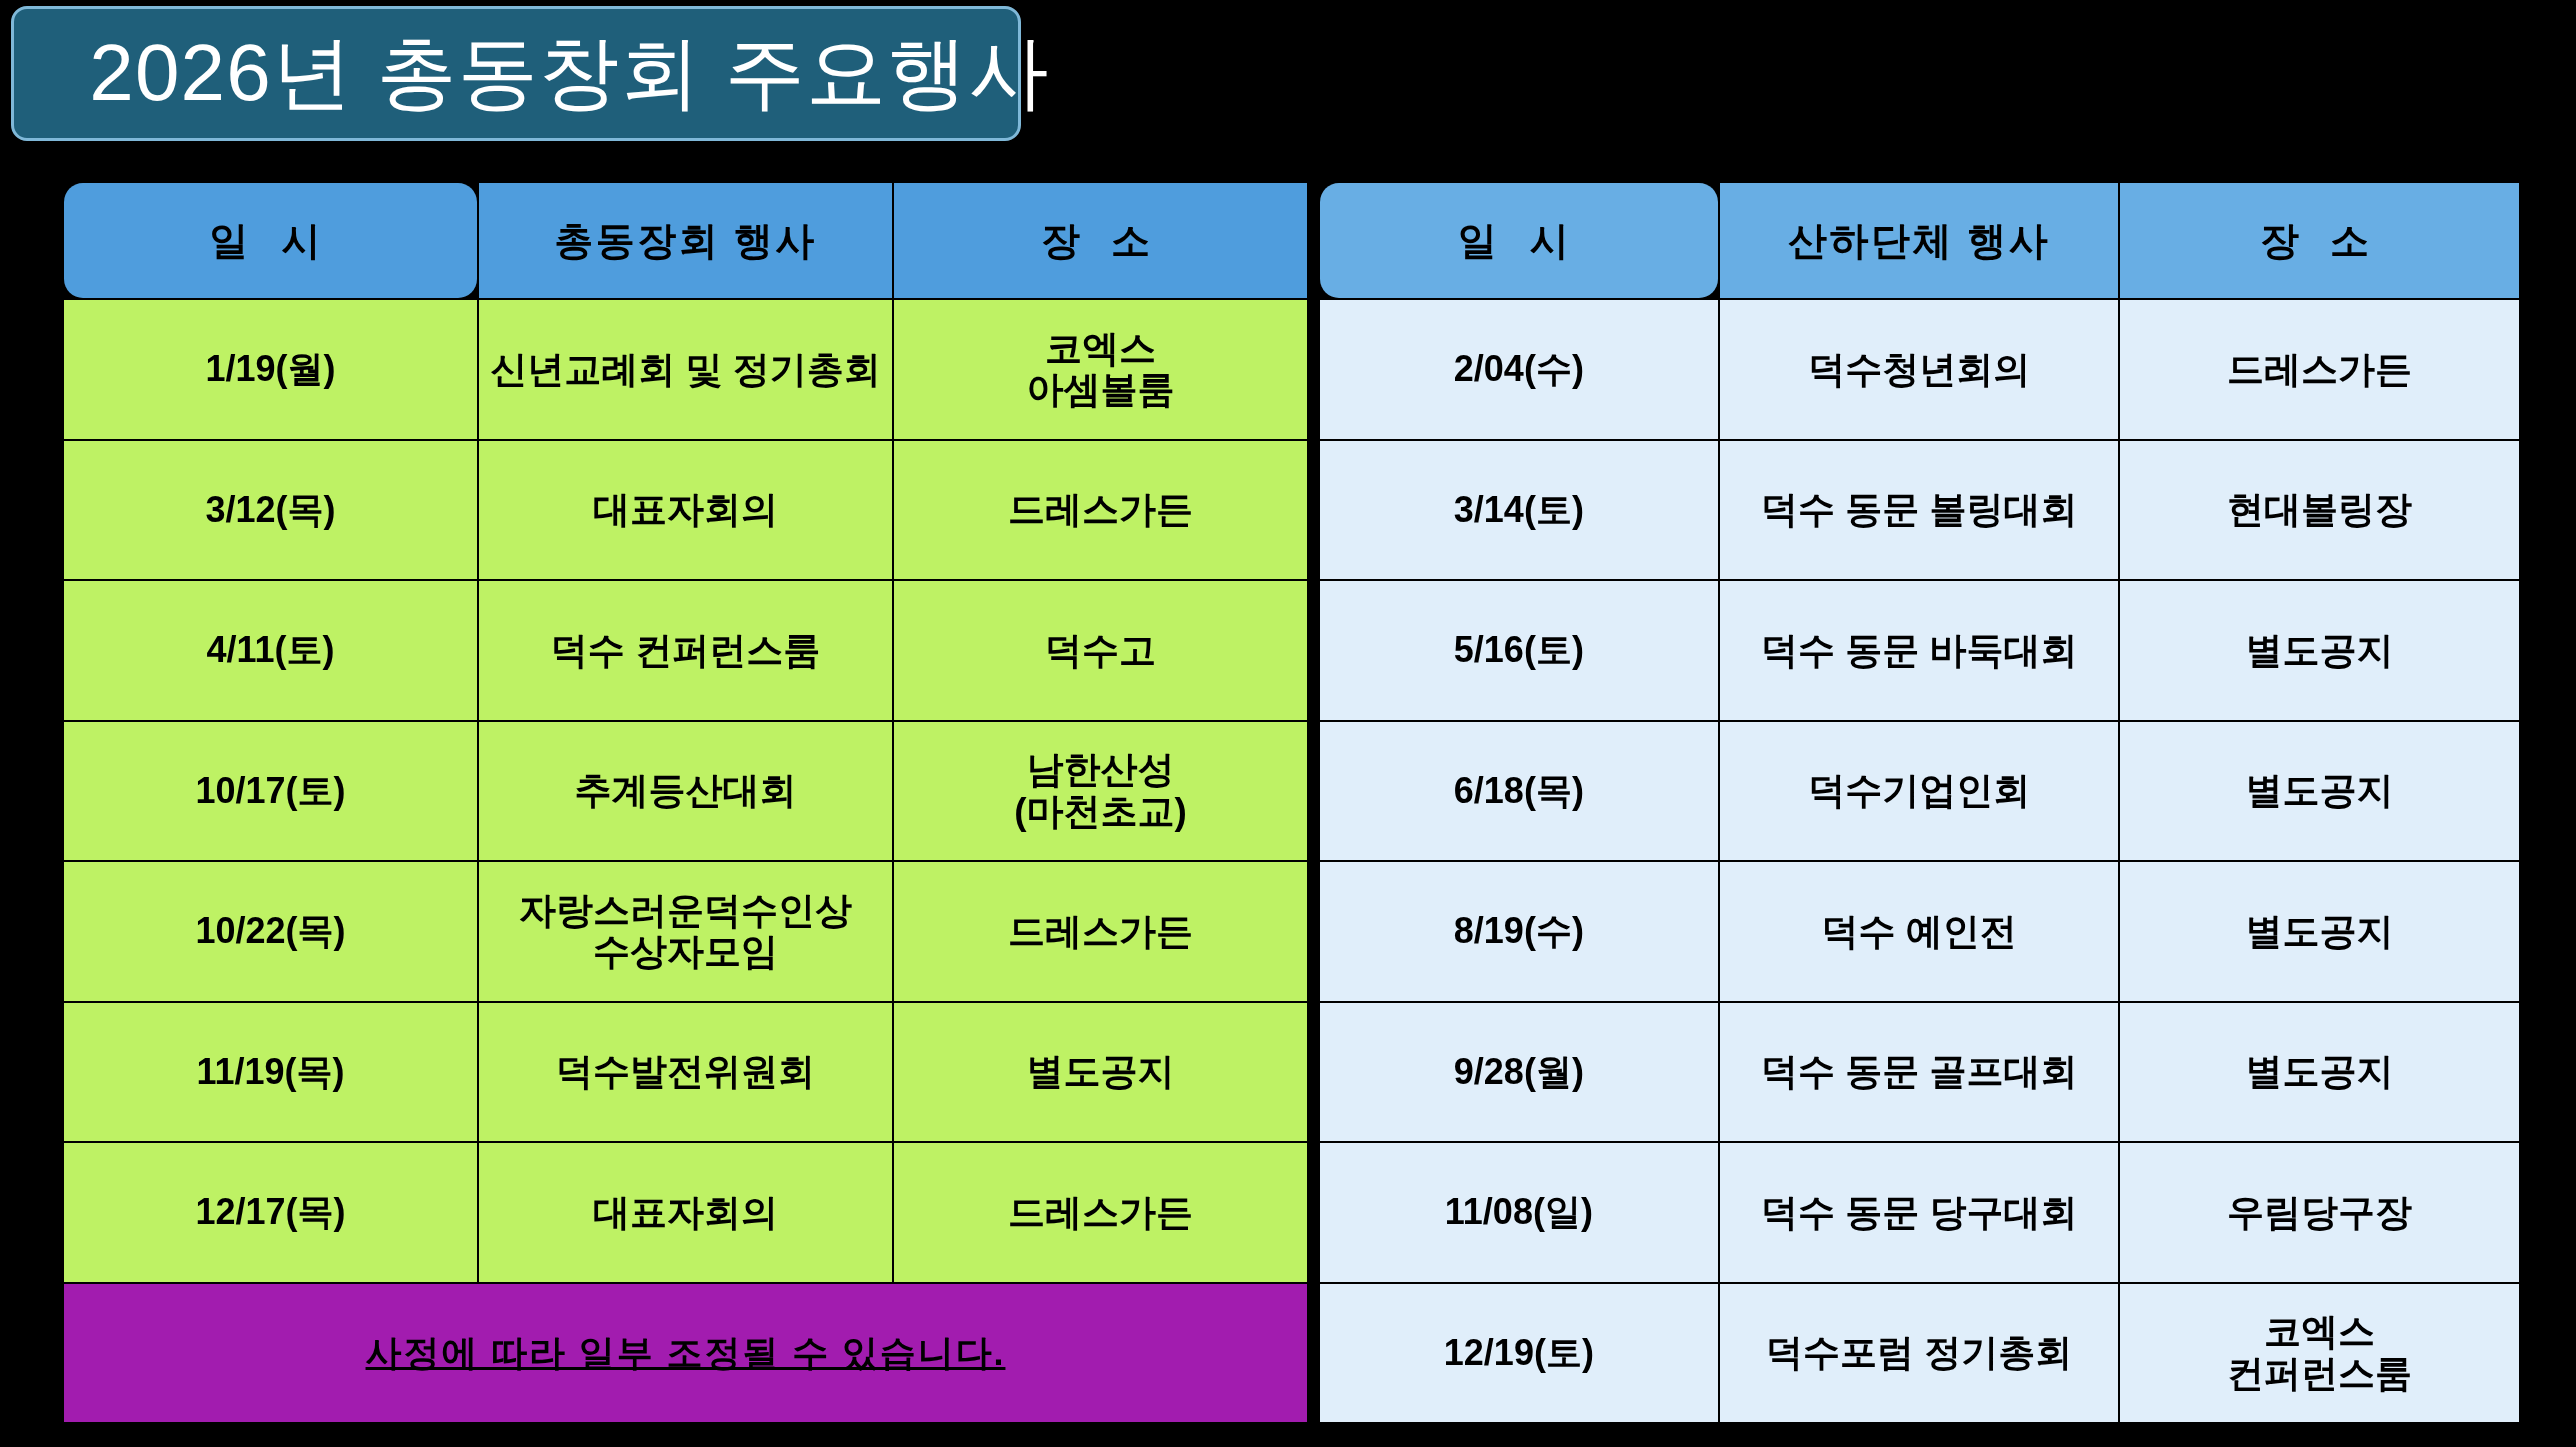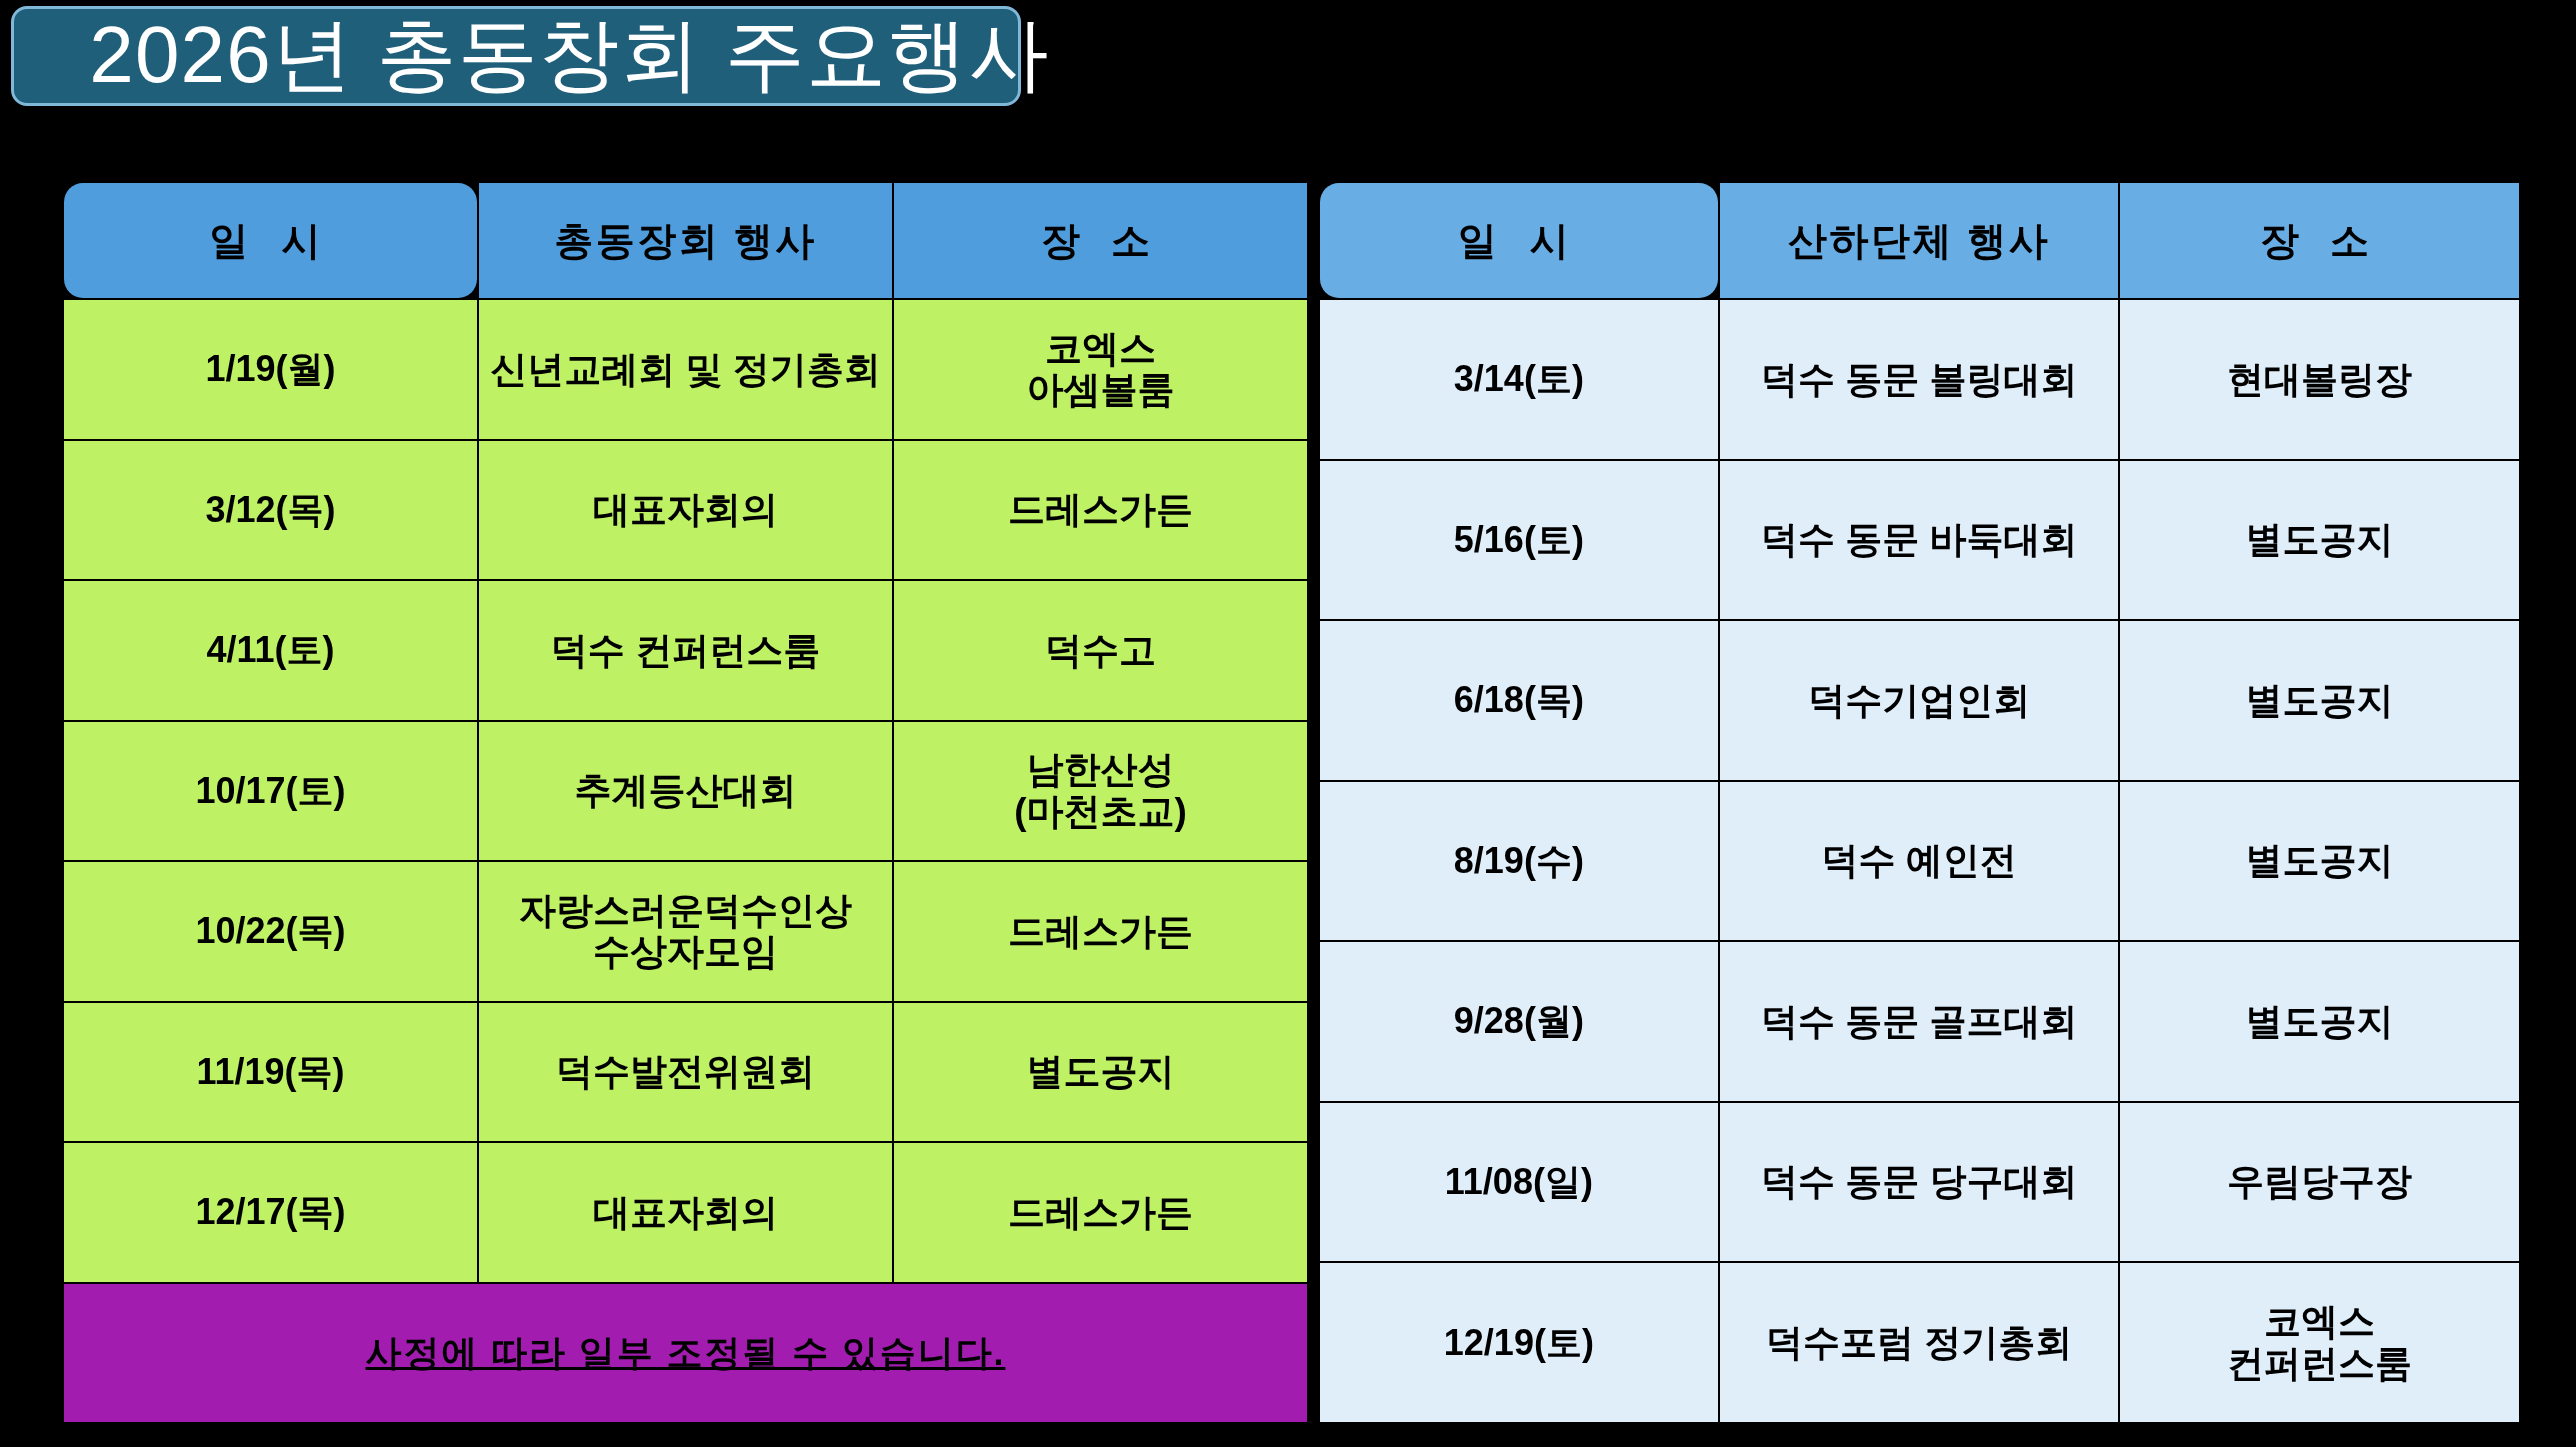--- a/index.html
+++ b/index.html
@@ -14,21 +14,21 @@
     overflow: hidden;
     position: relative;
   }
 
   
   .title-banner {
     position: absolute;
     left: 11.2px;
     top: 6.2px;
     width: 1010px;
-    height: 100px;
+    height: 135px;
     background: #1f5f7a;
     border: 3.7px solid #7fb8d8;
     border-radius: 16px;
     box-sizing: border-box;
     display: flex;
     align-items: center;
     padding-left: 75px;
   }
   .title-banner .title-text {
     color: #ffffff;
@@ -160,20 +160,25 @@
   <table class="tbl-right">
     <thead>
       <tr class="hdr">
         <th class="c-date">일   시</th>
         <th class="c-event">산하단체 행사</th>
         <th class="c-place">장  소</th>
       </tr>
     </thead>
     <tbody>
         <tr>
+          <td class="c-date">2/04(수)</td>
+          <td class="c-event">덕수청년회의</td>
+          <td class="c-place">드레스가든</td>
+        </tr>
+        <tr>
           <td class="c-date">3/14(토)</td>
           <td class="c-event">덕수 동문 볼링대회</td>
           <td class="c-place">현대볼링장</td>
         </tr>
         <tr>
           <td class="c-date">5/16(토)</td>
           <td class="c-event">덕수 동문 바둑대회</td>
           <td class="c-place">별도공지</td>
         </tr>
         <tr>

